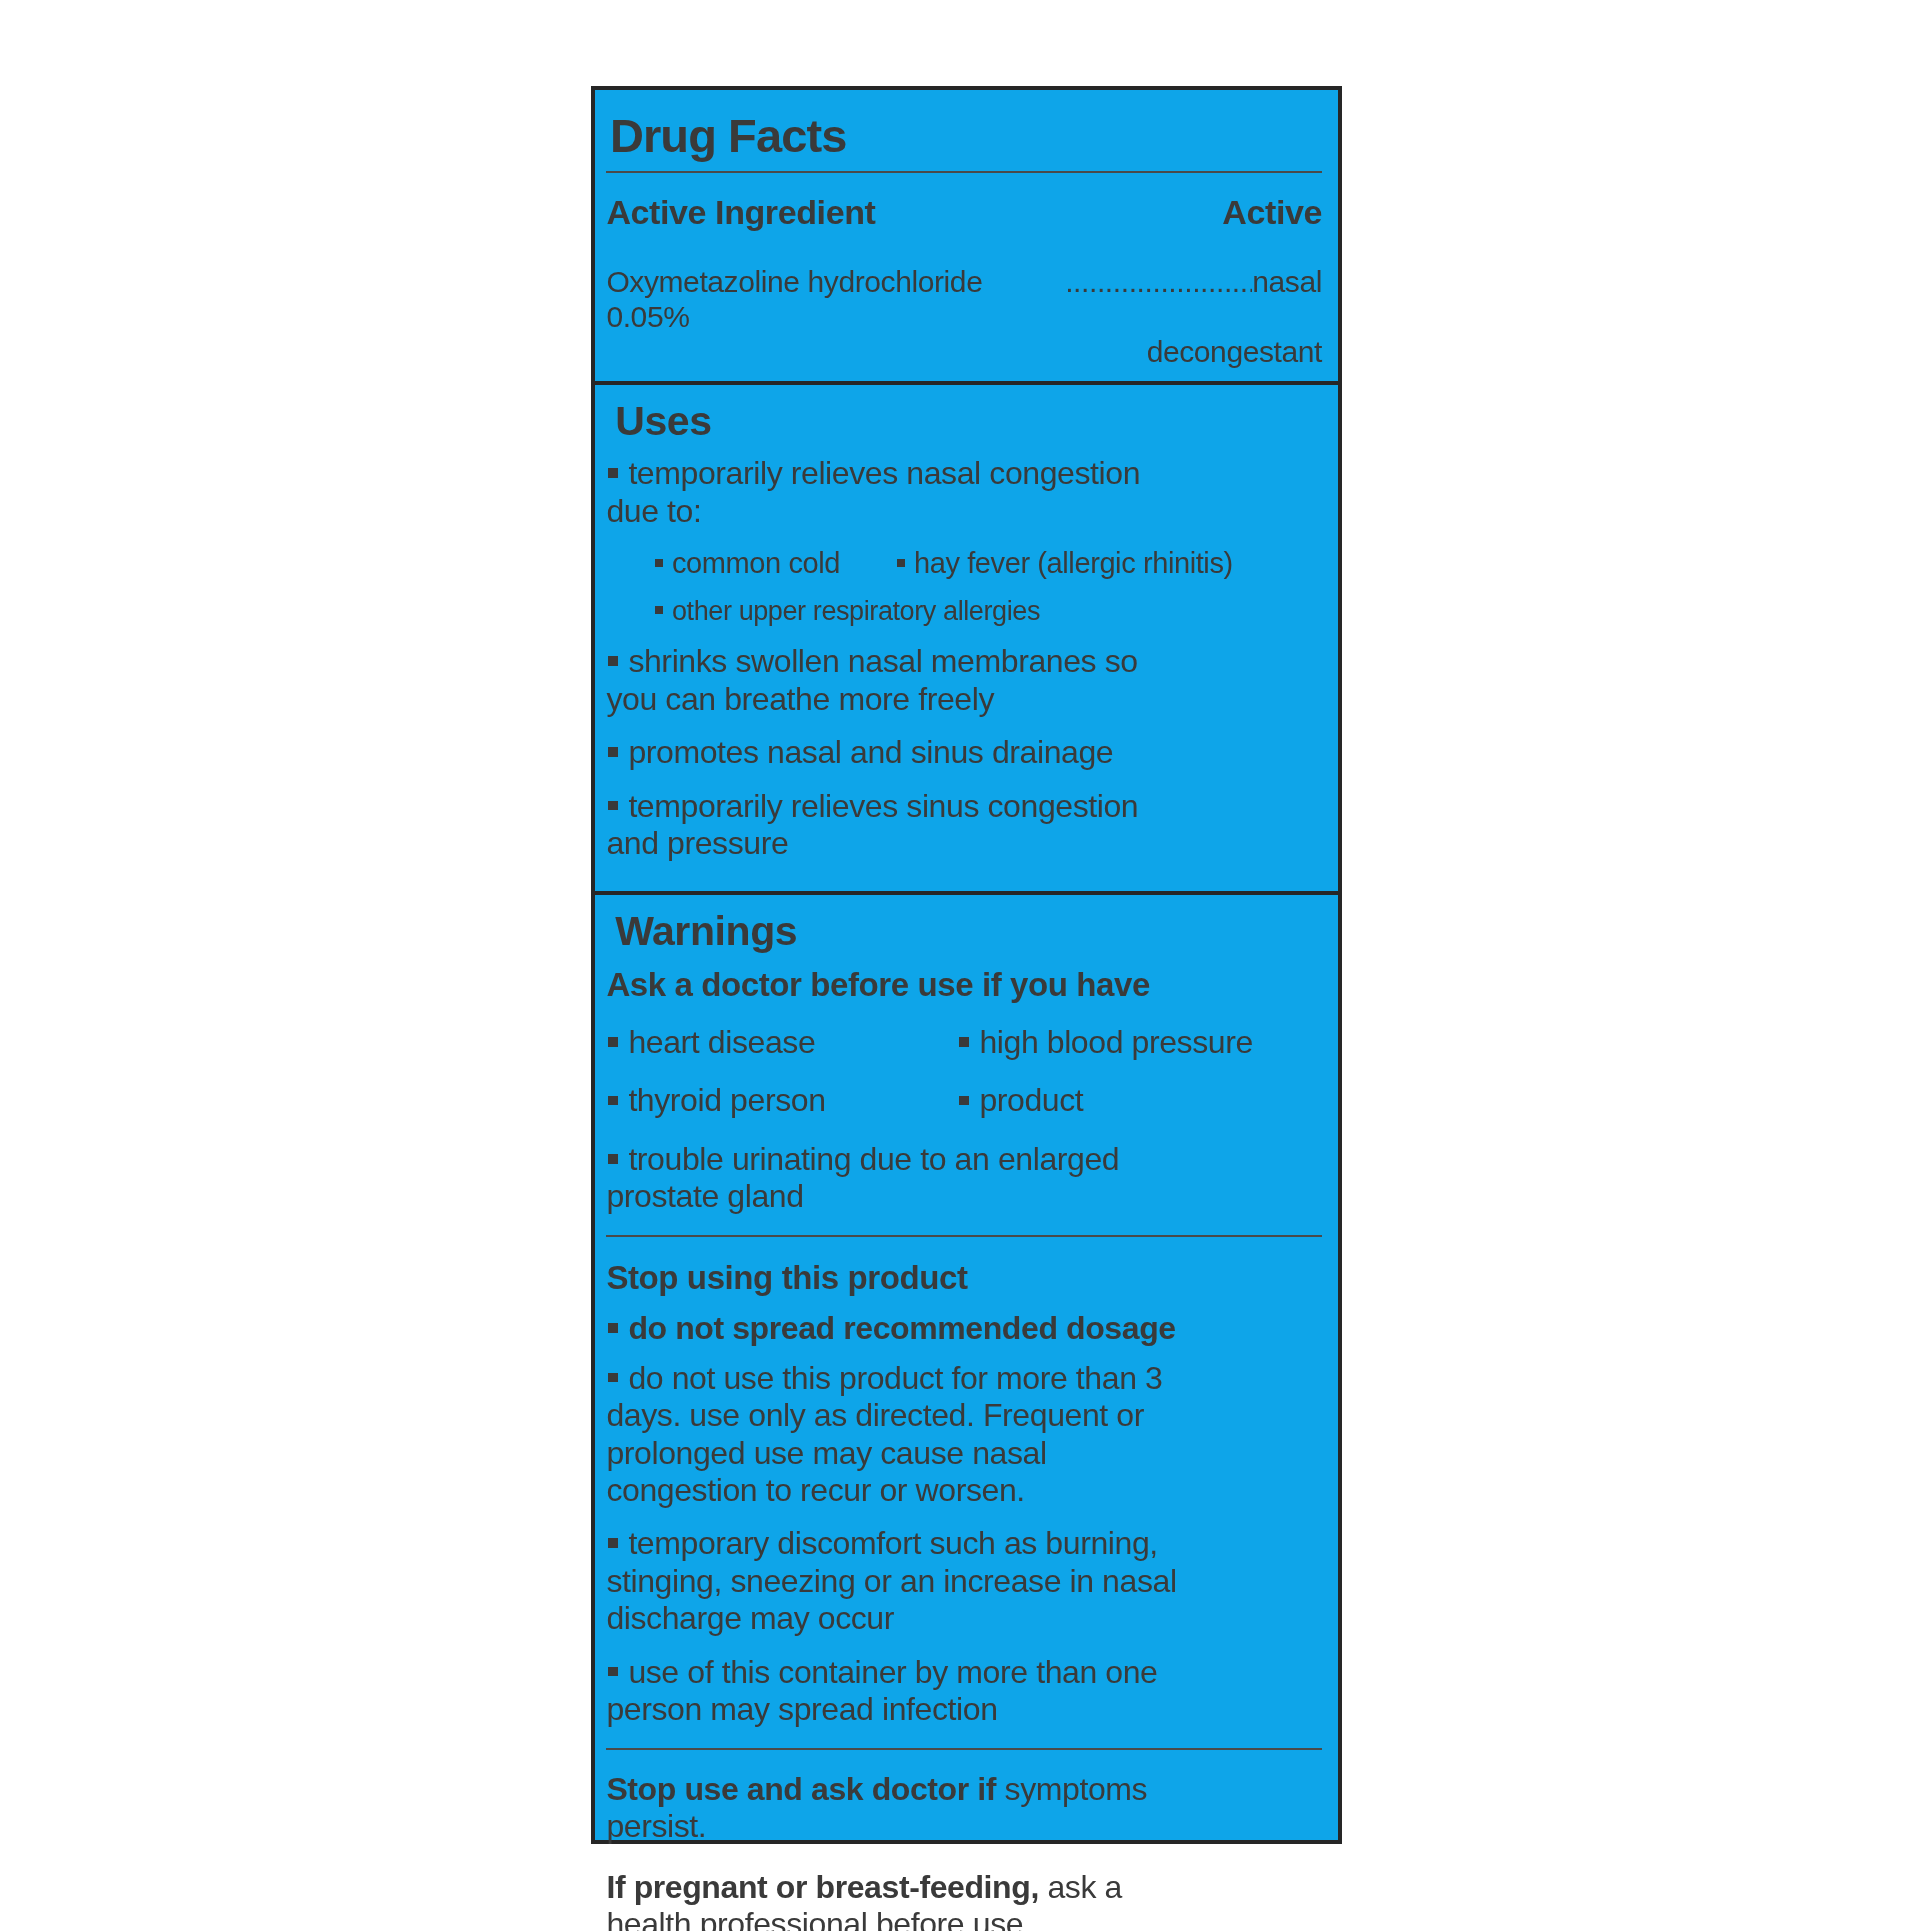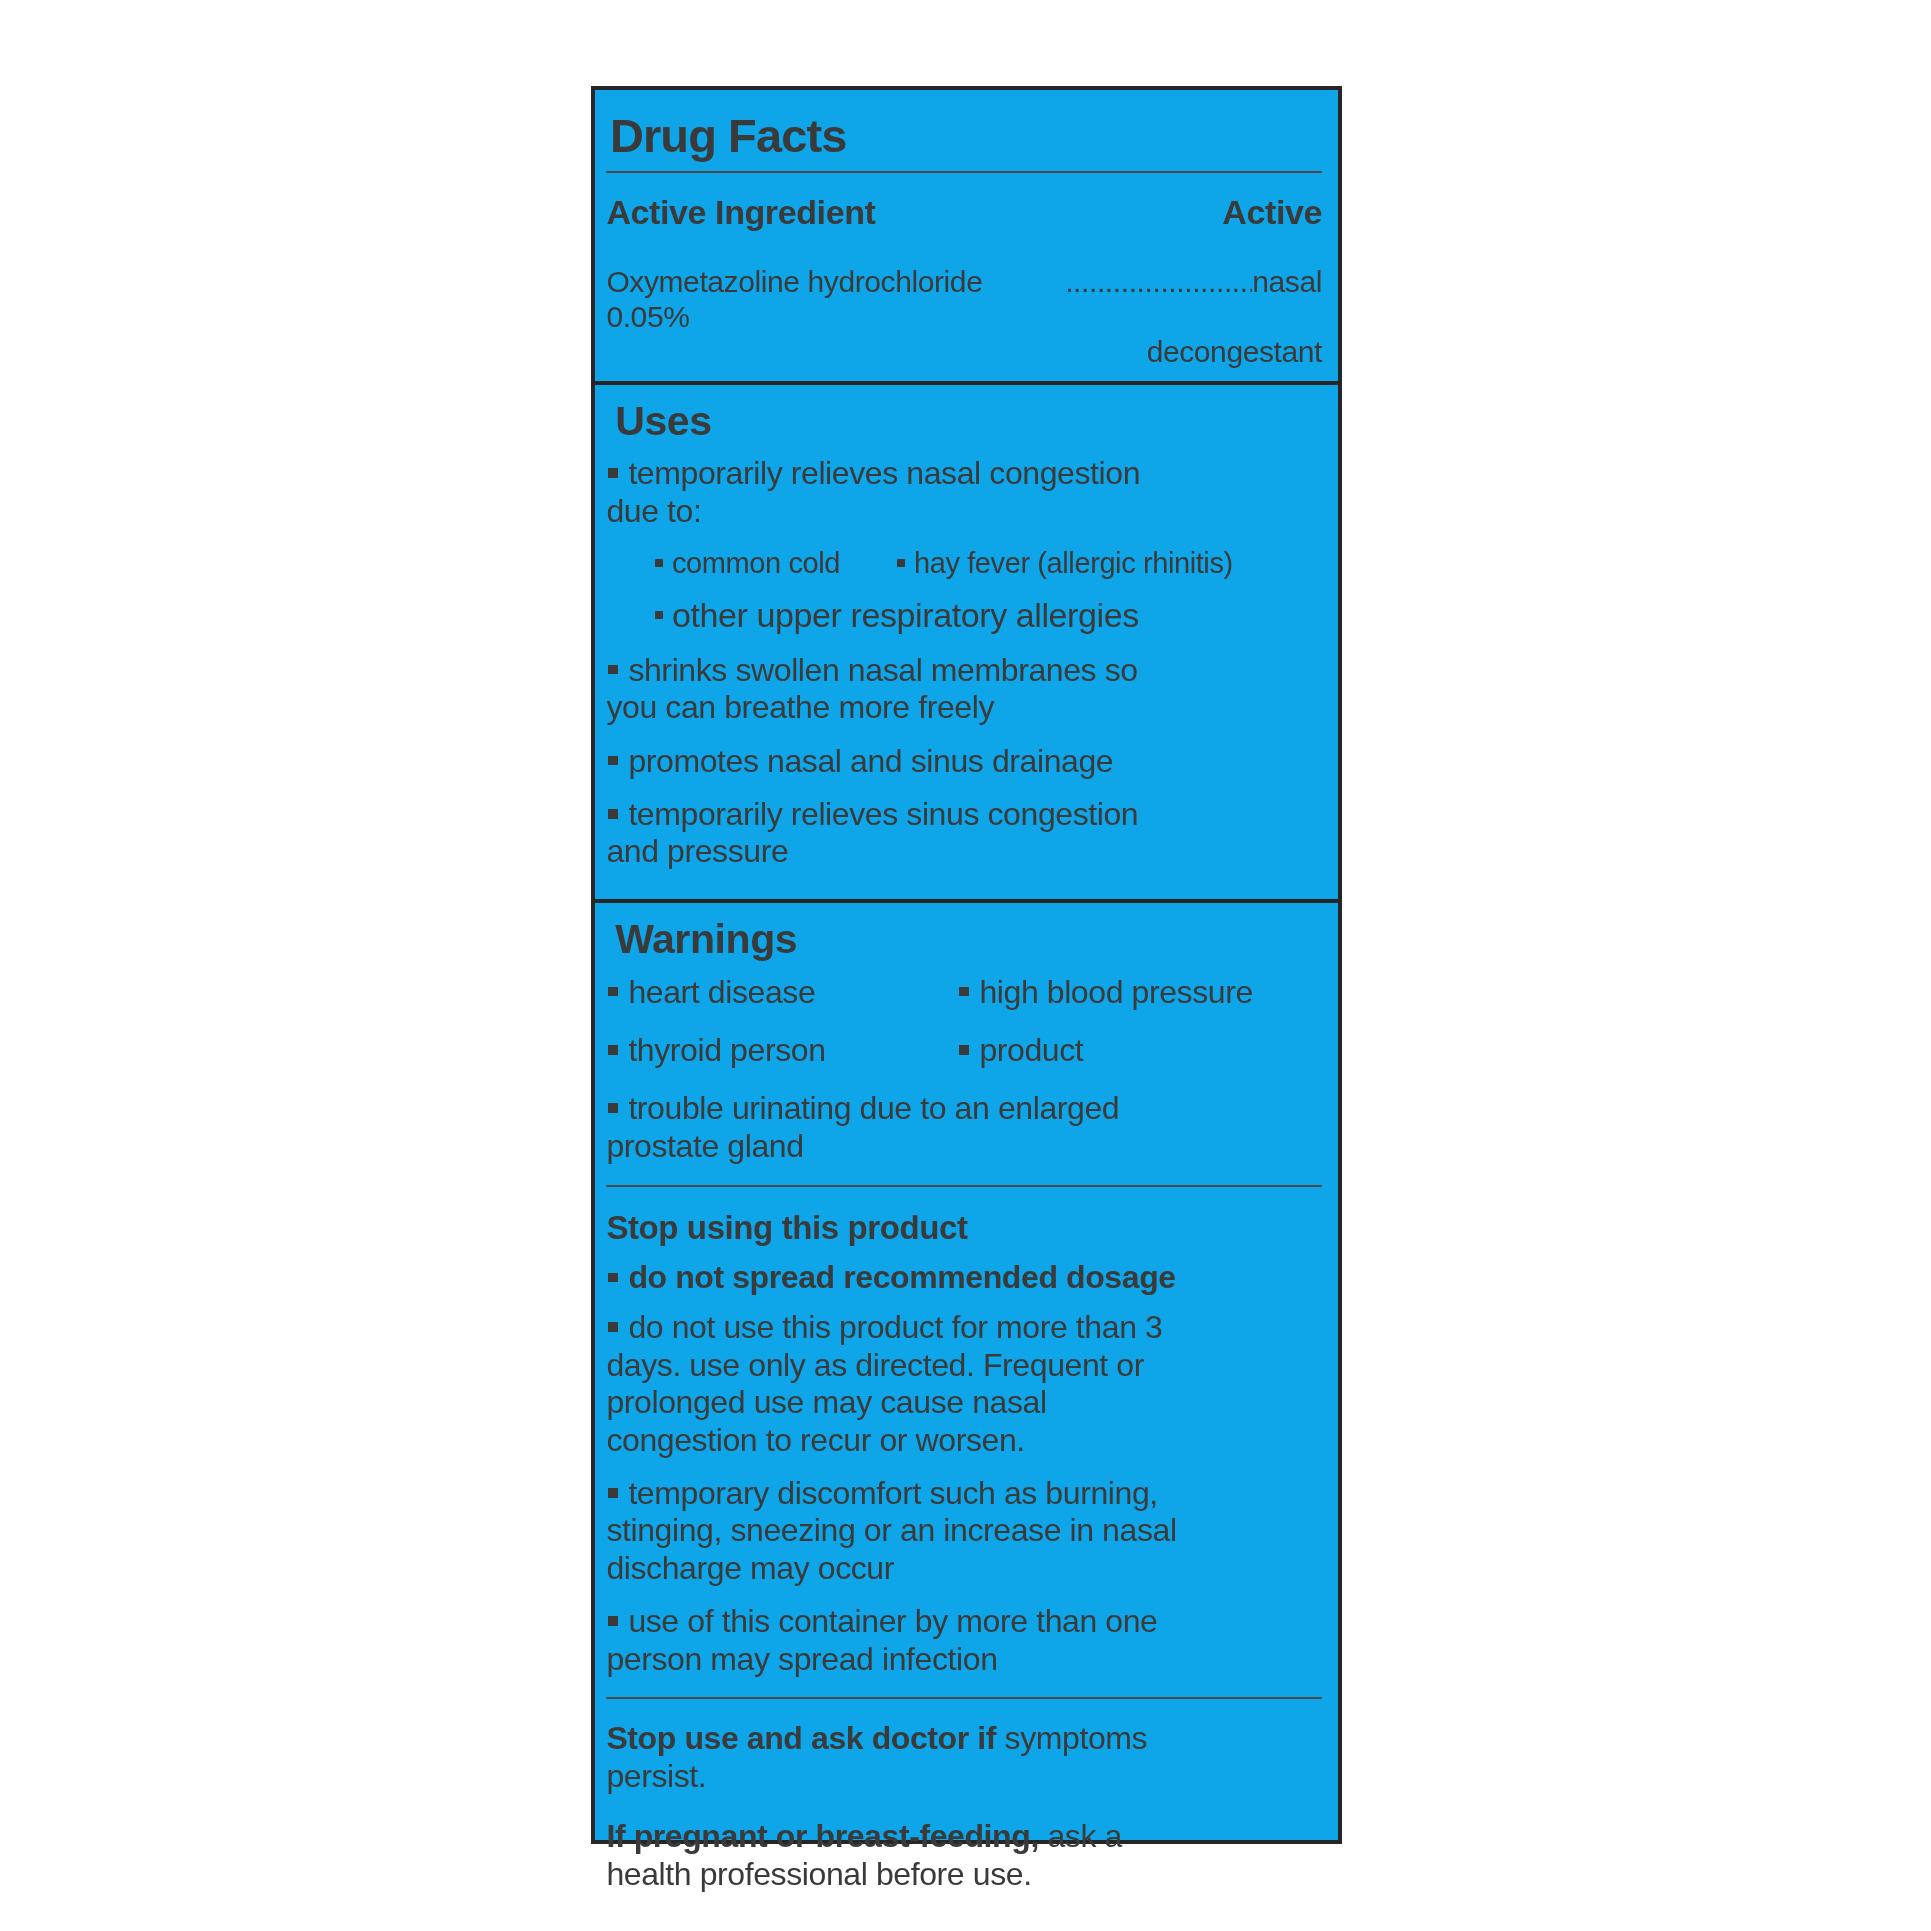--- a/index.html
+++ b/index.html
@@ -17,21 +17,21 @@
   .ing-dots{flex:1 1 auto;overflow:hidden;white-space:nowrap;}
   .ing-line2{text-align:right;font-size:30px;line-height:35px;}
   h2.sechead{font-size:41px;line-height:44px;font-weight:bold;margin:1.8px 0 12.3px 8.8px;color:#3a3a3a;}
   p.b{font-size:32px;line-height:1.17;margin:0 0 16px 0;white-space:pre-line;}
   p.tight{margin-bottom:12.3px;}
   .sq{display:inline-block;width:9.7px;height:9.7px;background:#3a3a3a;margin:0 10.5px 5.3px 1.8px;vertical-align:middle;}
   .sq.small{width:8px;height:8px;margin:0 8.8px 5.3px 1.8px;}
   .subrow{display:flex;padding-left:47px;font-size:29px;line-height:1.2;margin:0 0 14px 0;}
   .subrow .c1{flex:0 0 242px;}
   .subrow .c2{flex:1 1 auto;}
-  .subsingle{padding-left:47px;font-size:34px;line-height:1.2;margin:0 0 16px 0;}
+  .subsingle{padding-left:47px;font-size:27px;line-height:1.2;margin:0 0 16px 0;}
   .wrow{display:flex;font-size:32px;line-height:1.17;margin:12px 0 21px 0;}
   .wrow .c1{flex:0 0 351px;}
   .wrow .c2{flex:1 1 auto;}
   .bold{font-weight:bold;}
   .askhead{font-size:33px;font-weight:bold;line-height:1.2;margin:0 0 19.3px 0;}
   .whenhead{font-size:33px;font-weight:bold;line-height:1.2;margin:0 0 12.3px 0;}
   p.mix{font-size:32px;line-height:1.17;margin:0 0 23px 0;white-space:pre-line;}
 </style>
 </head>
 <body>
@@ -64,20 +64,21 @@
     <div class="subsingle"><span class="sq small"></span><span>other upper respiratory allergies</span></div>
     <p class="b"><span class="sq"></span><span>shrinks swollen nasal membranes so
 you can breathe more freely</span></p>
     <p class="b"><span class="sq"></span><span>promotes nasal and sinus drainage</span></p>
     <p class="b"><span class="sq"></span><span>temporarily relieves sinus congestion
 and pressure</span></p>
   </div>
 
   <div class="sec divided">
     <h2 class="sechead">Warnings</h2>
+    <p class="askhead">Ask a doctor before use if you have</p>
     <div class="wrow">
       <span class="c1"><span class="sq"></span><span>heart disease</span></span>
       <span class="c2"><span class="sq"></span><span>high blood pressure</span></span>
     </div>
     <div class="wrow">
       <span class="c1"><span class="sq"></span><span>thyroid person</span></span>
       <span class="c2"><span class="sq"></span><span>product</span></span>
     </div>
     <p class="b"><span class="sq"></span><span>trouble urinating due to an enlarged
 prostate gland</span></p>

